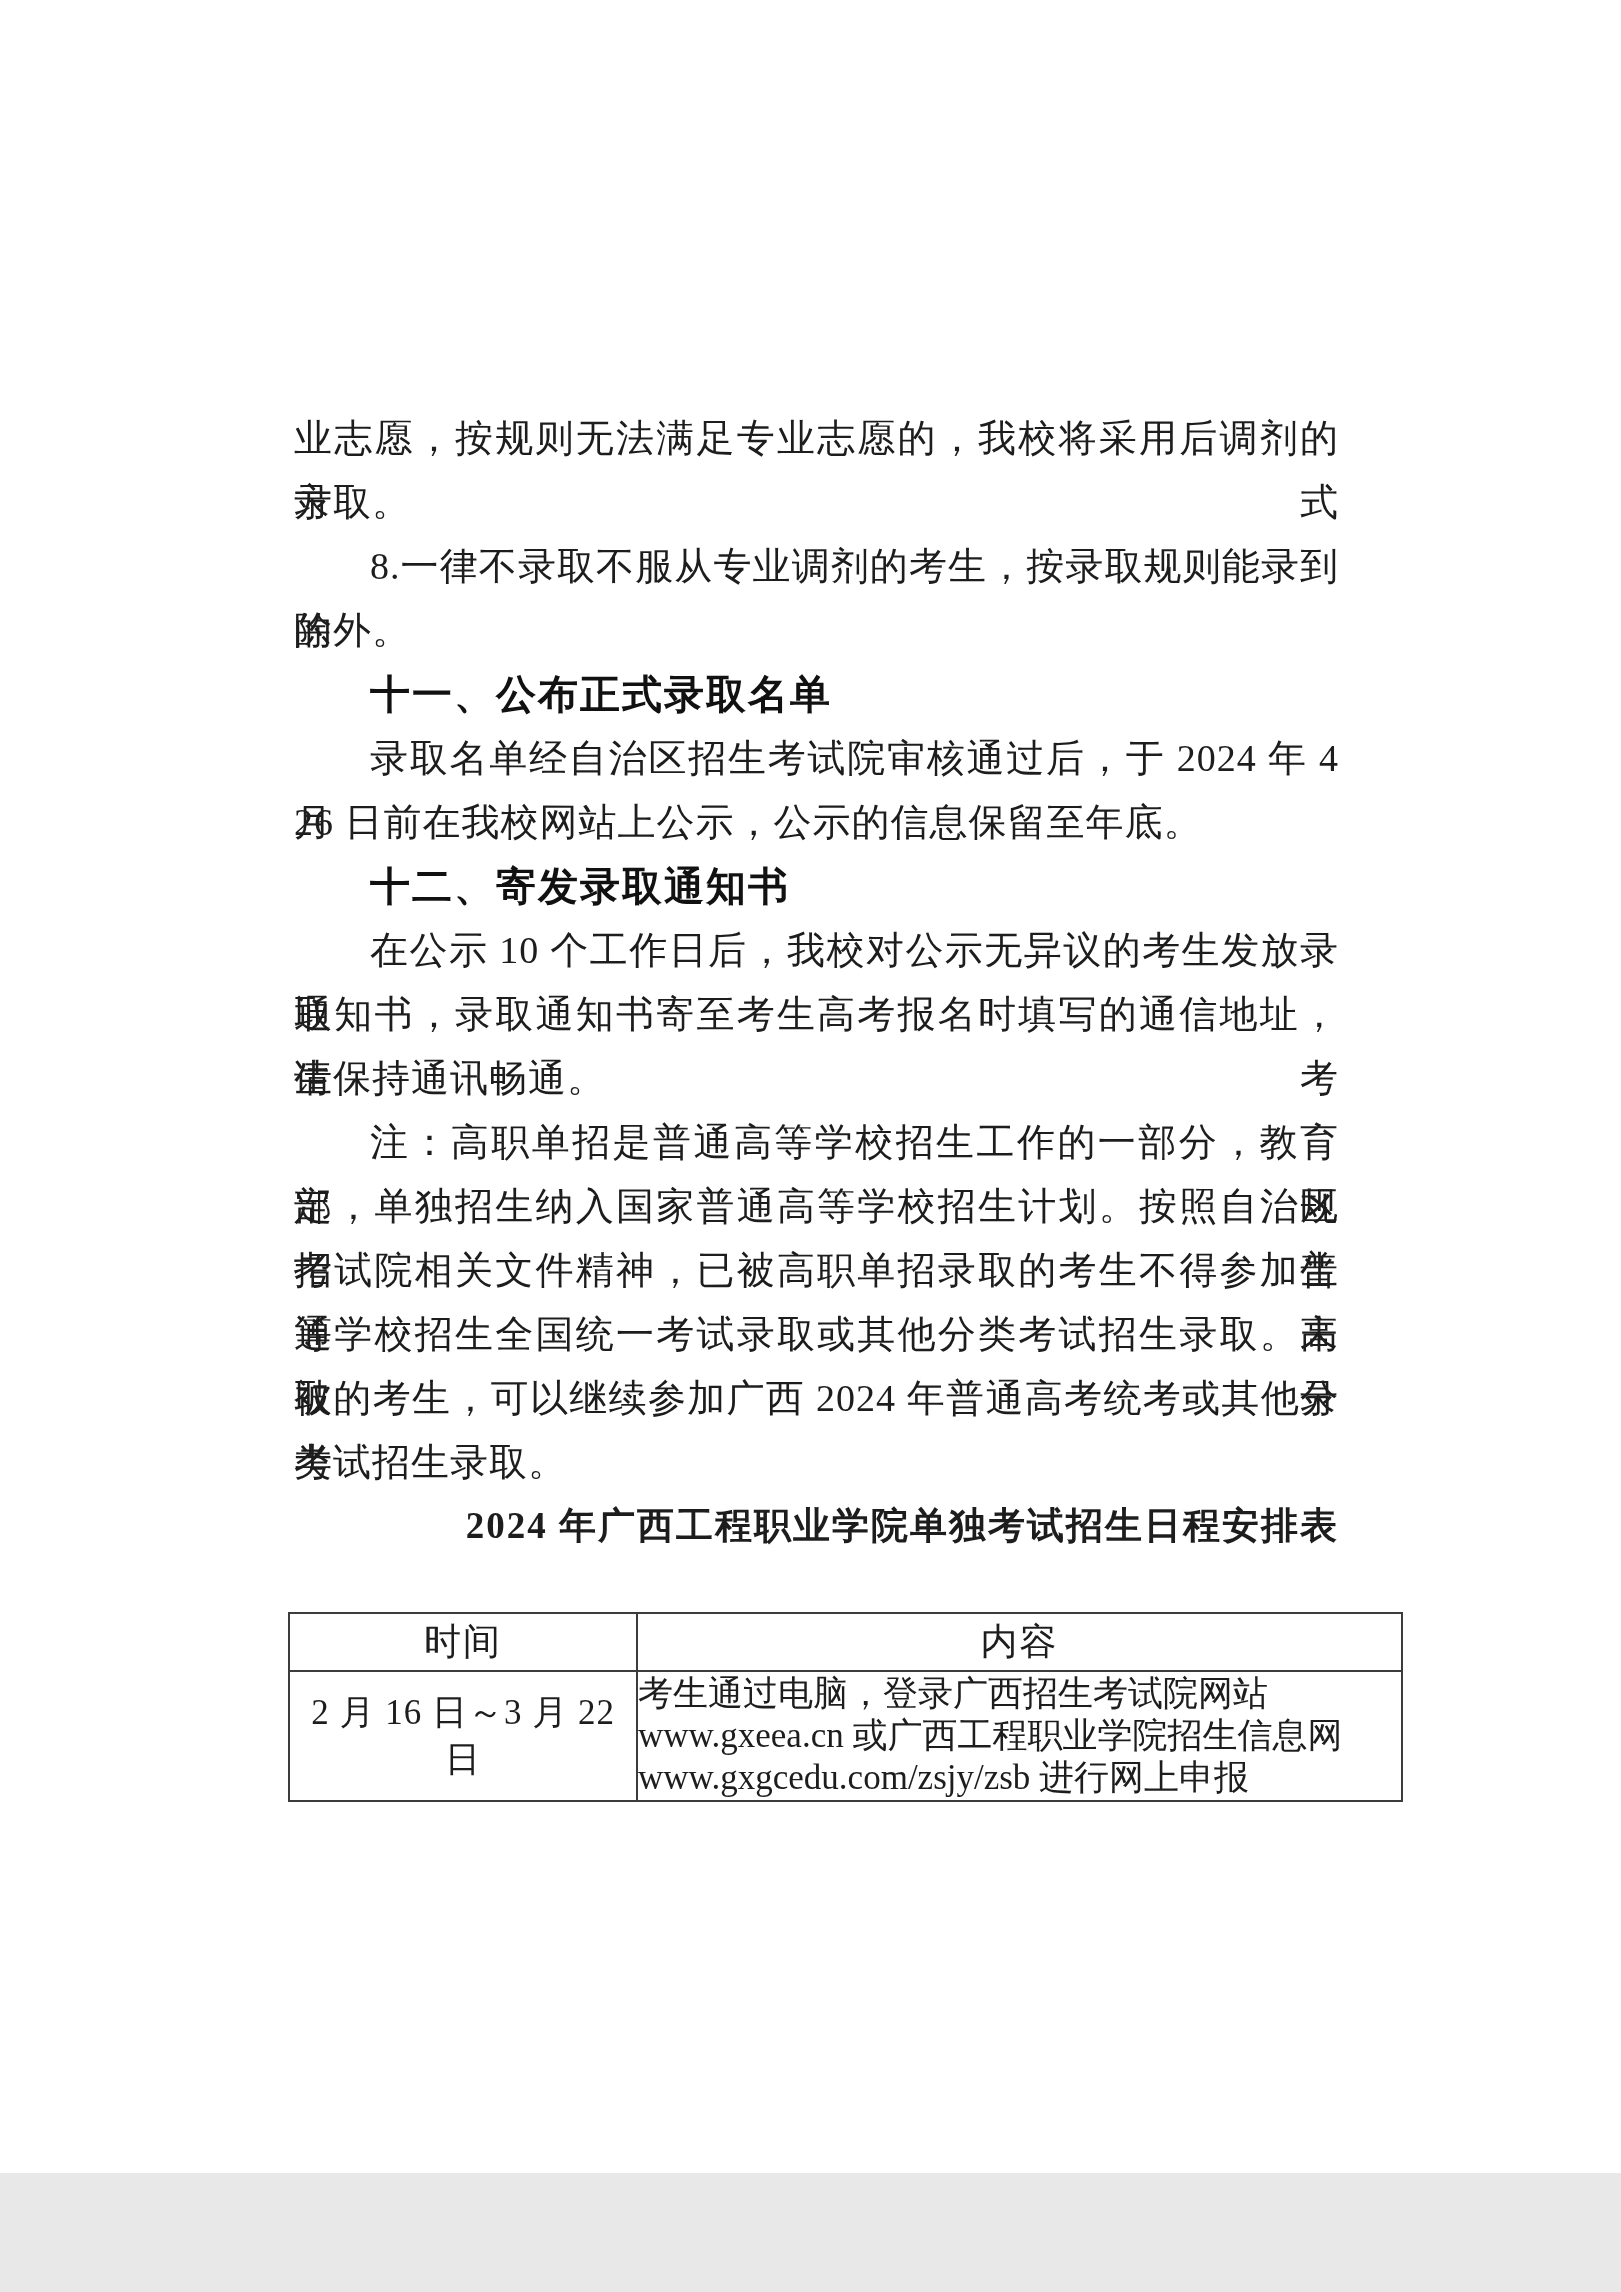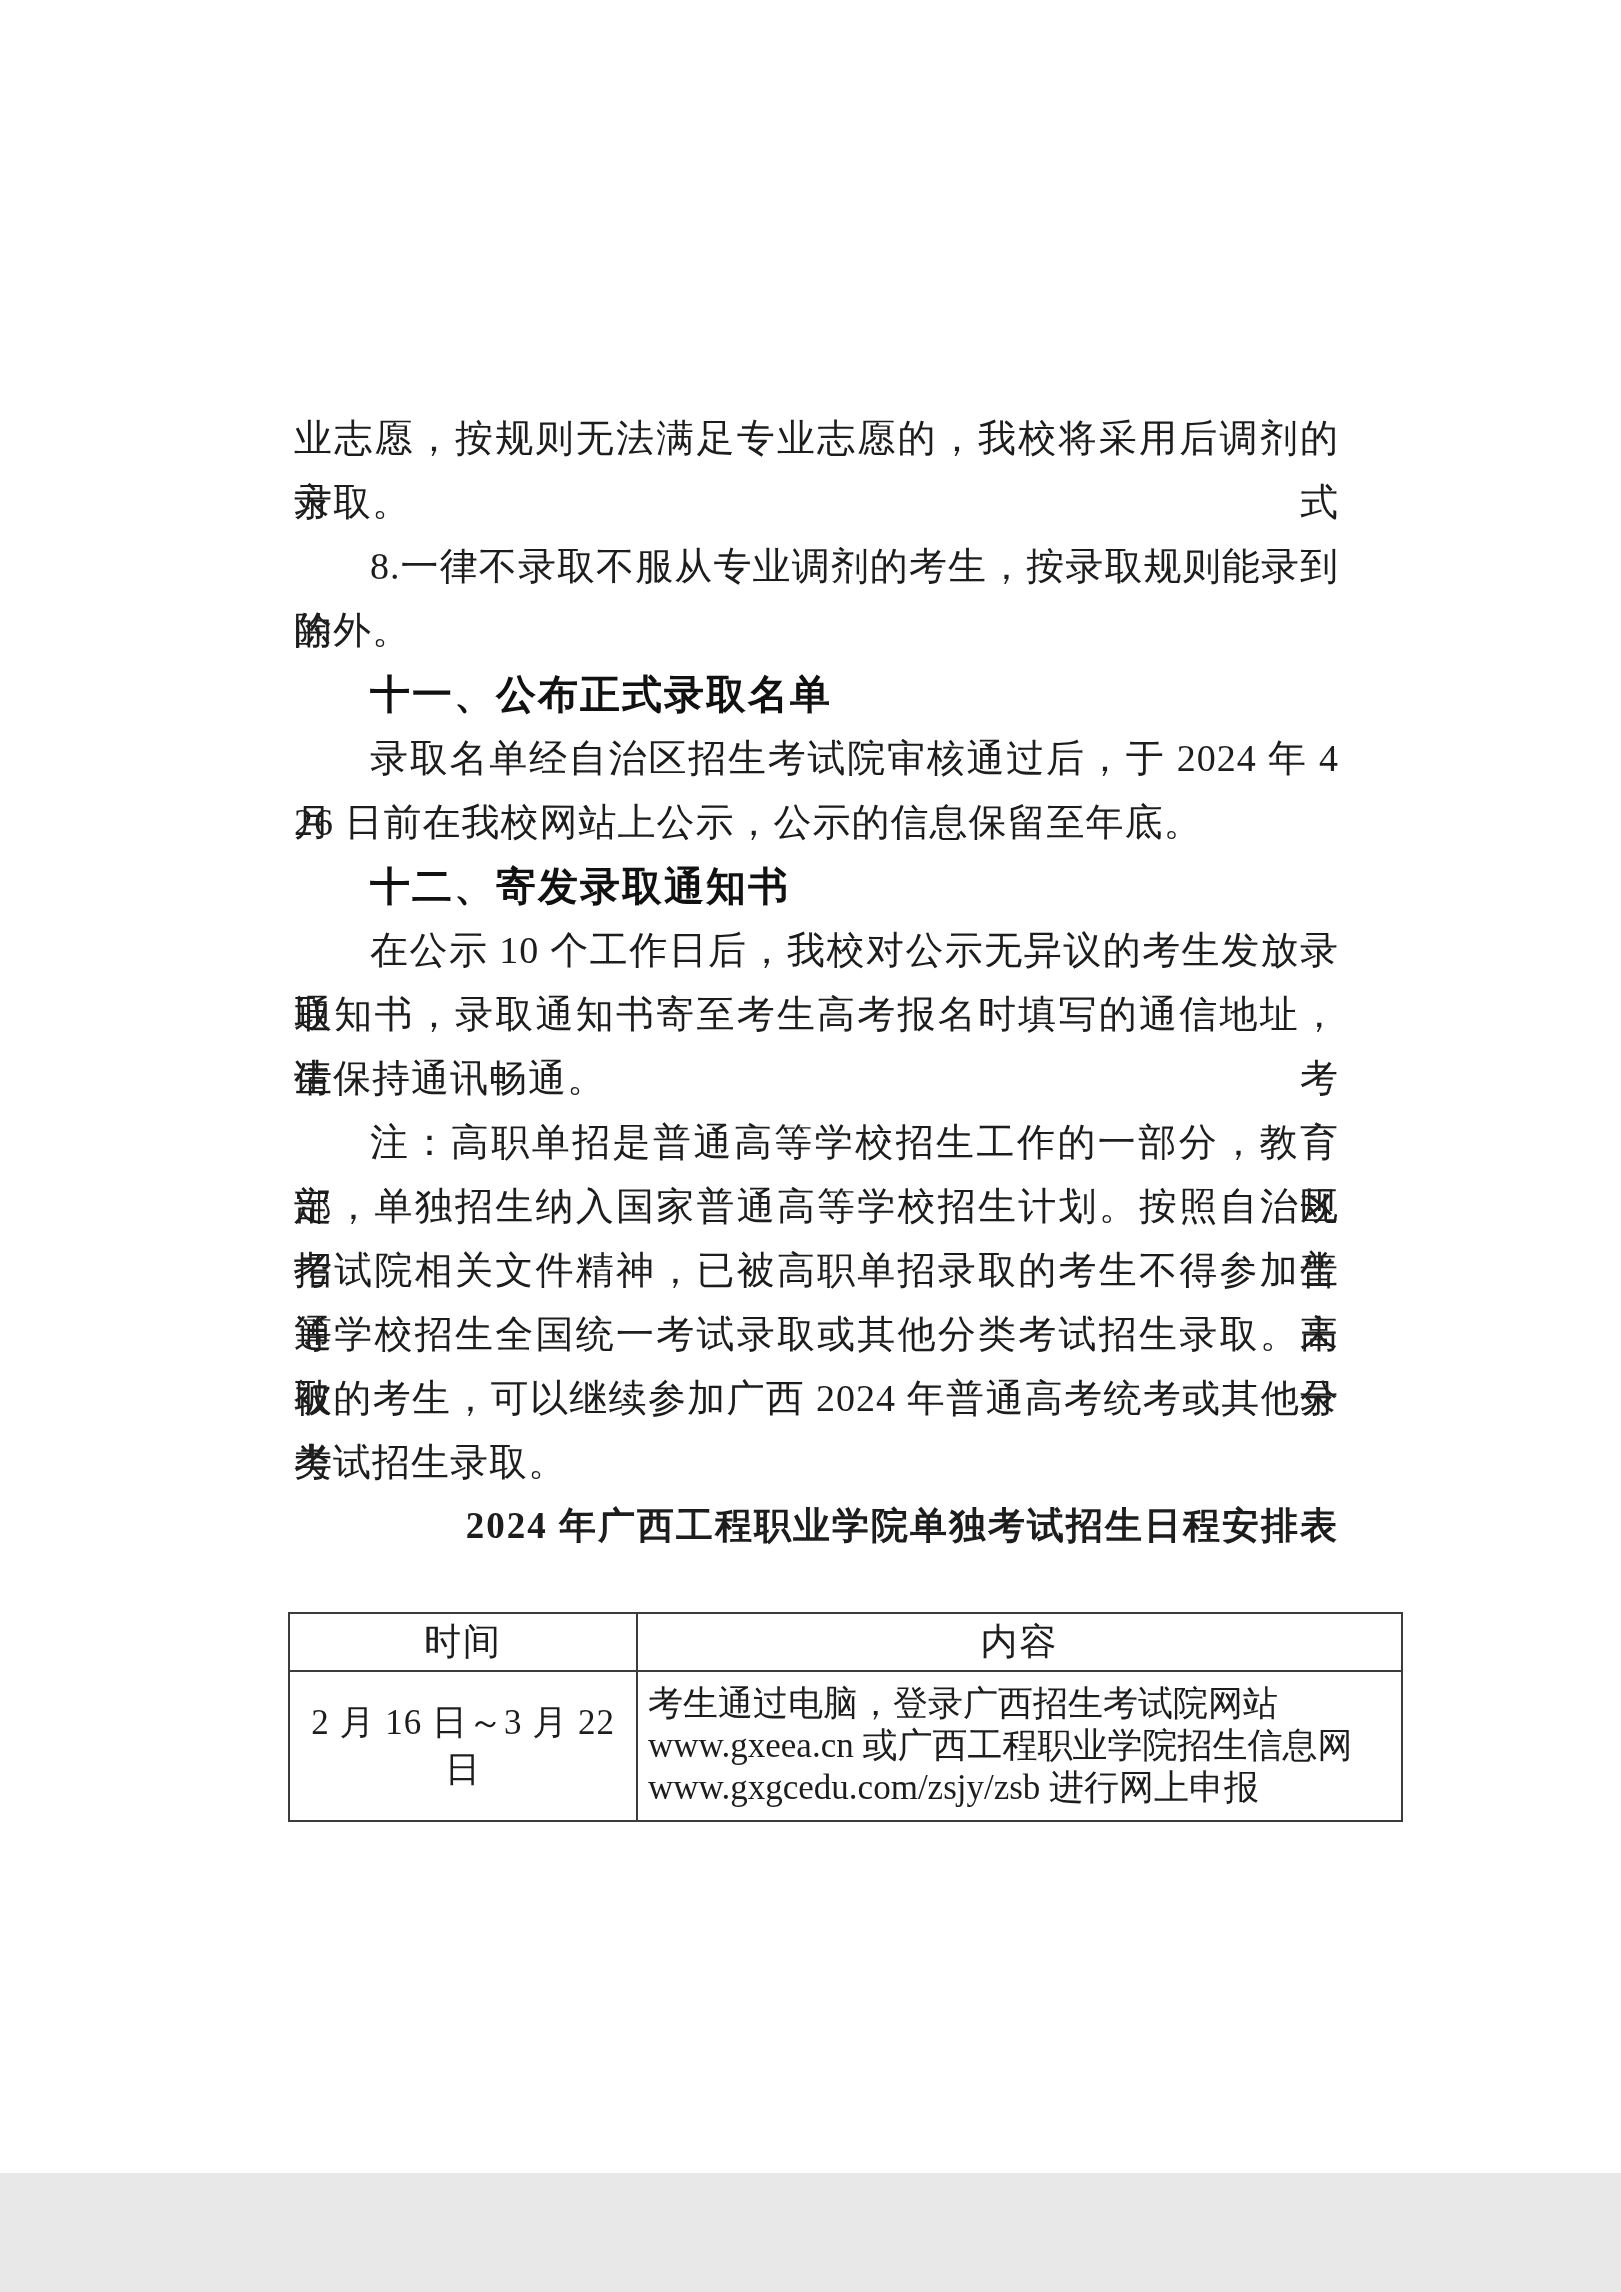--- a/index.html
+++ b/index.html
@@ -73,21 +73,21 @@
     font-weight: normal;
     font-size: 37px;
     letter-spacing: 2px;
     text-align: center;
     vertical-align: middle;
     padding: 0;
   }
   table.schedule td {
     height: 128px;
     vertical-align: middle;
-    padding: 10px;
+    padding: 0;
   }
   td.cell-time {
     text-align: center;
     font-size: 35px;
     letter-spacing: 1px;
   }
   td.cell-content {
     padding: 5.9px 9.8px 5.9px 21.6px;
     border-radius: 15px;
   }

